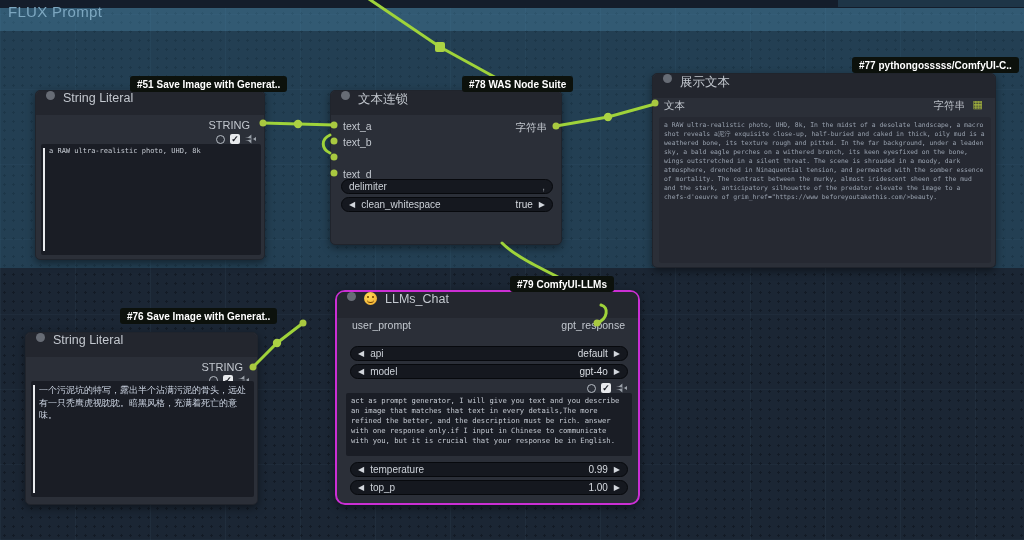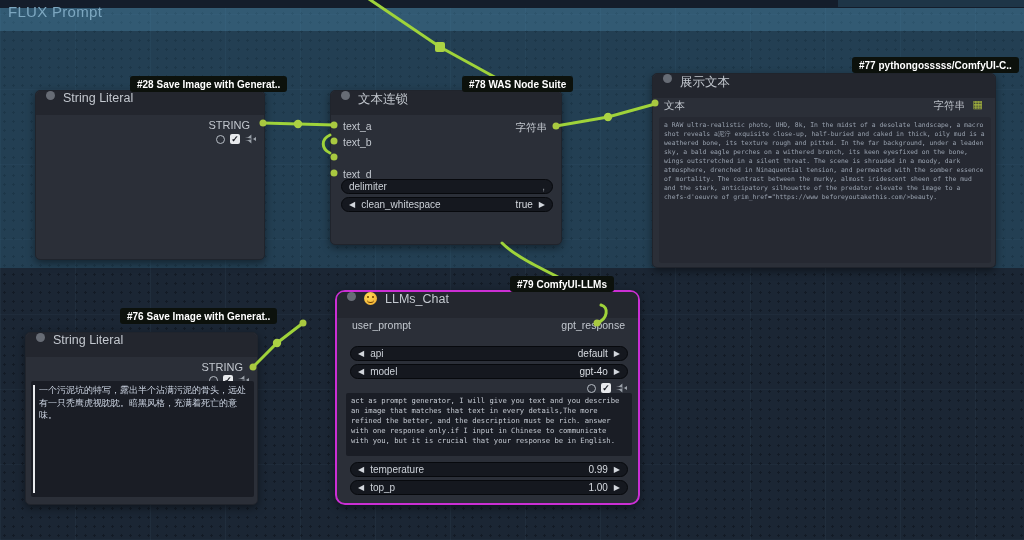--- a/index.html
+++ b/index.html
@@ -143,31 +143,34 @@
       <circle cx="334" cy="157" r="3.5"></circle>
       <circle cx="334" cy="173" r="3.5"></circle>
       <circle cx="556" cy="126" r="3.5"></circle>
       <circle cx="655" cy="103" r="3.5"></circle>
       <circle cx="303" cy="323" r="3.5"></circle>
       <circle cx="597" cy="323" r="3.5"></circle>
       <circle cx="253" cy="367" r="3.5"></circle>
     </g>
   </svg>
 
-  <div class="badge" style="left:130px; top:76px;">#28 Save Image with Generat..</div>
+  <div class="badge" style="left:130px; top:76px;">#51 Save Image with Generat..</div>
   <div class="node" style="left:35px; top:90px; width:230px; height:170px;">
     <div class="node-header">
       <span class="collapse-dot"></span>
       <span class="node-title">String Literal</span>
     </div>
     <div class="slot-label slot-right" style="right:14px; top:28px; font-size:11px;">STRING</div>
     <div class="mini-icons" style="right:8px; top:43px;">
       <span class="icon-circle"></span>
       <span class="icon-check">✓</span>
       <span class="icon-speaker"></span>
+    </div>
+    <div class="textbox edge" style="left:5px; top:53px; width:220px; height:111px; font-size:7px;">
+      <span>a RAW ultra-realistic photo, UHD, 8k</span>
     </div>
   </div>
 
   <div class="badge" style="left:462px; top:76px;">#78 WAS Node Suite</div>
   <div class="node" style="left:330px; top:90px; width:232px; height:155px;">
     <div class="node-header">
       <span class="collapse-dot"></span>
       <span class="node-title">文本连锁</span>
     </div>
     <div class="slot-label" style="left:12px; top:29px;">text_a</div>

